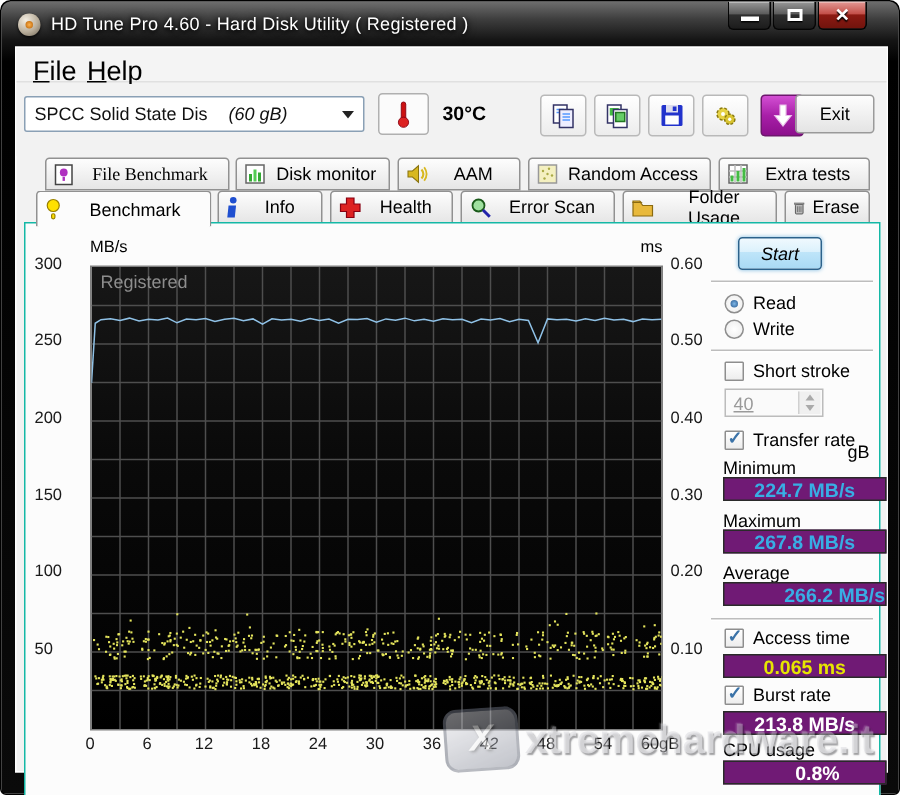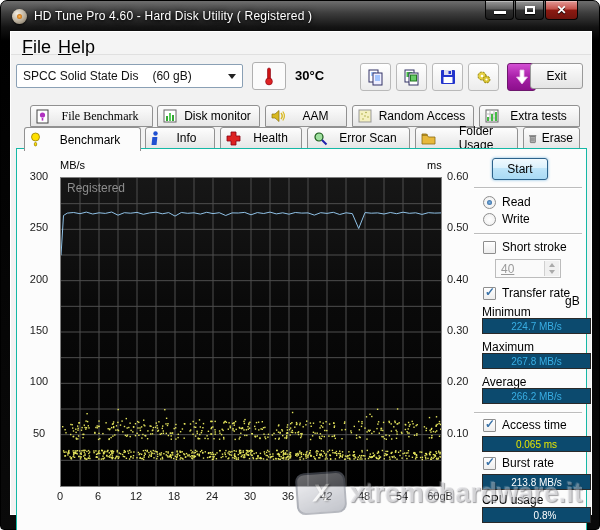--- a/index.html
+++ b/index.html
@@ -37,21 +37,21 @@
   .menubar { position:absolute; left:0; top:0; width:100%; height:23px; background:#f4f4f4;
     border-bottom:1px solid #e0e0e0; }
   .menu-item { position:absolute; top:4px; font-size:18px; color:#000; padding:1px 4px; display:inline-block; }
   .menu-item::first-letter { text-decoration:underline; }
   .menu-file { left:7px; } .menu-help { left:43px; }
   
   .toolbar { position:absolute; left:0; top:24px; width:100%; height:48px; background:#f2f2f2; }
   .drive-select { position:absolute; left:5px; top:8px; width:227px; height:24px; background:#fff;
     border:1px solid #8aa0b5; border-radius:2px; font-size:12px; color:#111;
     display:flex; align-items:center; padding-left:6px; }
-  .drive-name { white-space:pre; } .drive-cap { margin-left:14px; }
+  .drive-name { white-space:pre; } .drive-cap { margin-left:14px;font-style:italic; }
   .select-arrow { position:absolute; right:6px; top:9px; width:0; height:0;
     border-left:4px solid transparent; border-right:4px solid transparent; border-top:5px solid #222; }
   .thermo-btn { position:absolute; left:241px; top:6px; width:34px; height:28px; background:#fbfbfb;
     border:1px solid #b0b0b0; border-radius:3px; display:flex; align-items:center; justify-content:center; }
   .temp-text { position:absolute; left:284px; top:12px; font-size:13px; font-weight:bold; color:#000; }
   .tool-btn { position:absolute; top:7px; width:31px; height:28px; background:linear-gradient(#fff,#ececec);
     border:1px solid #b9b9b9; border-radius:3px; display:flex; align-items:center; justify-content:center; }
   .tb-copytext{left:349px;} .tb-copyimg{left:385px;} .tb-save{left:421px;} .tb-options{left:457px;}
   .tb-capture{left:496px; width:29px; background:linear-gradient(#d34fd3,#a81fa8 50%,#8c0f8c); border-color:#6d176d;}
   .exit-btn { position:absolute; left:519px; top:7px; width:53px; height:26px; font-size:12px; color:#000;
@@ -68,48 +68,48 @@
   
   .page { position:absolute; left:5px; top:116px; width:571px; height:451px;
     background:#fcfcfc; border:1px solid #14b8a6; z-index:1; }
   
   .axis-unit { position:absolute; font-size:11px; color:#000; }
   .unit-left { left:43px; top:10px; } .unit-right { left:410px; top:10px; }
   .plot { position:absolute; left:43px; top:28px; width:382px; height:310px;
     background:linear-gradient(180deg,#171717,#0a0a0a 40%,#000); border:1px solid #7f7f7f; }
   .registered-wm { position:absolute; left:6px; top:3px; font-size:12px; color:#8d8d8d; }
   .tick { position:absolute; font-size:11px; color:#1a1a1a; }
-  .tick.left { width:32px; text-align:center; left:6px; }
+  .tick.left { width:32px; text-align:left; left:6px; }
   .tick.right { left:430px; text-align:left; width:36px; }
   .tick.xaxis { text-align:center; width:34px; }
   
   .sep { position:absolute; left:457px; width:108px; height:1px; background:#bdbdbd; box-shadow:0 1px 0 #fff; }
   .start-btn { position:absolute; left:475px; top:9px; width:56px; height:22px; font-size:12px; color:#000;
     border:1px solid #2c628b; border-radius:3px;
     background:linear-gradient(#f0f9fe,#dbf1fc 45%,#bfe5f9 45%,#a9daf5);
-    box-shadow:0 0 3px #7ab8e0; display:flex; align-items:center; justify-content:center; }
+    box-shadow:0 0 3px #7ab8e0; display:flex; align-items:center; justify-content:center;font-style:italic; }
   .ctl-row { position:absolute; display:flex; align-items:center; gap:6px; font-size:12px; color:#000; }
   .radio { width:13px; height:13px; border-radius:50%; border:1px solid #8e8e8e;
     background:radial-gradient(#fff,#ececec); position:relative; }
   .radio.checked::after { content:""; position:absolute; left:3px; top:3px; width:5px; height:5px;
     border-radius:50%; background:radial-gradient(#7fb8e8,#23538a); }
   .checkbox { width:13px; height:13px; border:1px solid #8e8e8e; background:linear-gradient(#fff,#ededed);
     position:relative; border-radius:1px; }
   .checkbox.checked::after { content:"✓"; position:absolute; left:1px; top:-3px;
     font-size:12px; font-weight:bold; color:#3b73a8; }
   .spinner { position:absolute; left:462px; top:222px; width:68px; height:19px; background:#fafafa;
     border:1px solid #bcbcbc; font-size:12px; color:#9a9a9a; display:flex; align-items:center; padding-left:5px; }
   .spin-arrows { position:absolute; right:1px; top:1px; width:15px; height:15px; background:#f0f0f0;
     border-left:1px solid #d0d0d0; display:flex; flex-direction:column; align-items:center; justify-content:space-around; }
   .arr-up { width:0; height:0; border-left:3px solid transparent; border-right:3px solid transparent; border-bottom:4px solid #aaa; }
   .arr-dn { width:0; height:0; border-left:3px solid transparent; border-right:3px solid transparent; border-top:4px solid #aaa; }
   .unit-gb { position:absolute; left:544px; top:224px; font-size:12px; color:#000; }
   .stat-label { position:absolute; left:465px; font-size:12px; color:#000; }
-  .value-box { position:absolute; left:465px; width:109px; height:16px; background:#0c4a6e;
-    font-size:10px; font-weight:normal; text-align:center; line-height:16px; border:1px solid #2a2a2a; }
+  .value-box { position:absolute; left:465px; width:109px; height:16px; background:#701a75;
+    font-size:13px; font-weight:bold; text-align:center; line-height:16px; border:1px solid #2a2a2a; }
   .v-cyan { color:#38aee4; } .v-yellow { color:#e6e600; } .v-white { color:#fff; }
   
   .site-wm { position:absolute; left:285px; top:440px; z-index:9; display:flex; align-items:center;
     pointer-events:none; opacity:.55; }
   .wm-badge { width:50px; height:42px; border-radius:9px;
     background:linear-gradient(160deg,rgba(230,230,235,.85),rgba(120,125,140,.8));
     border:2px solid rgba(90,95,110,.7); display:flex; align-items:center; justify-content:center;
     color:rgba(255,255,255,.9); font-size:24px; font-weight:bold; font-style:italic;
     text-shadow:1px 1px 2px rgba(0,0,0,.5); transform:rotate(-4deg); }
   .wm-text { margin-left:4px; font-size:27px; font-weight:bold; letter-spacing:0;
@@ -1462,40 +1462,40 @@
       <div class="ctl-row" style="left:466px;top:63px;">
         <span class="radio"></span>
         <span>Write</span>
       </div>
       <div class="sep" style="top:84px;"></div>
 
       <div class="ctl-row" style="left:466px;top:91px;">
         <span class="checkbox"></span>
         <span>Short stroke</span>
       </div>
-      <div class="spinner" style="left:478px;top:110px;width:66px;text-decoration:underline;">
+      <div class="spinner" style="left:466px;top:110px;width:66px;text-decoration:underline;">
         <span>40</span>
         <span class="spin-arrows">
             <span class="arr-up"></span>
             <span class="arr-dn"></span>
           </span>
       </div>
       <div class="unit-gb" style="left:548px;top:112px;margin-top:33px;">gB</div>
 
       <div class="ctl-row" style="left:466px;top:137px;">
         <span class="checkbox checked"></span>
         <span>Transfer rate</span>
       </div>
 
       <div class="stat-label" style="top:156px;">Minimum</div>
       <div class="value-box v-cyan" style="top:169px;">224.7 MB/s</div>
       <div class="stat-label" style="top:191px;">Maximum</div>
       <div class="value-box v-cyan" style="top:204px;">267.8 MB/s</div>
       <div class="stat-label" style="top:226px;">Average</div>
-      <div class="value-box v-cyan" style="top:239px;">266.2 MB/s</div>
+      <div class="value-box v-cyan" style="top:239px;text-align:right;">266.2 MB/s</div>
 
       <div class="sep" style="top:263px;"></div>
 
       <div class="ctl-row" style="left:466px;top:269px;">
         <span class="checkbox checked"></span>
         <span>Access time</span>
       </div>
       <div class="value-box v-yellow" style="top:287px;">0.065 ms</div>
 
       <div class="ctl-row" style="left:466px;top:307px;">

